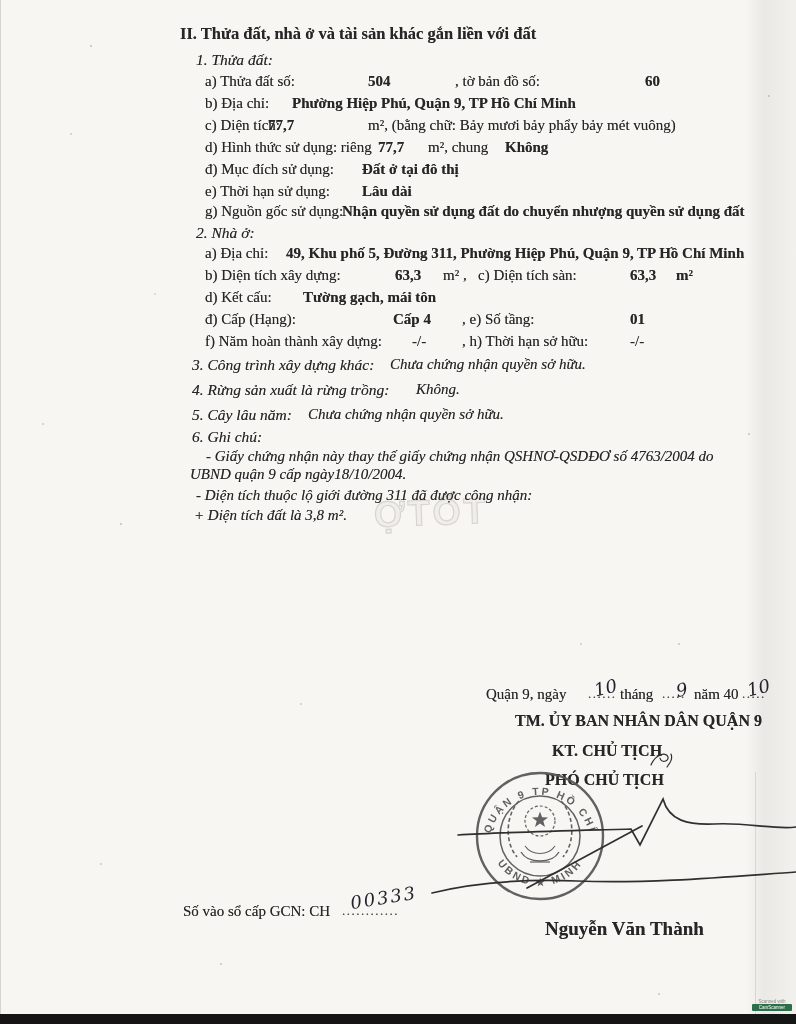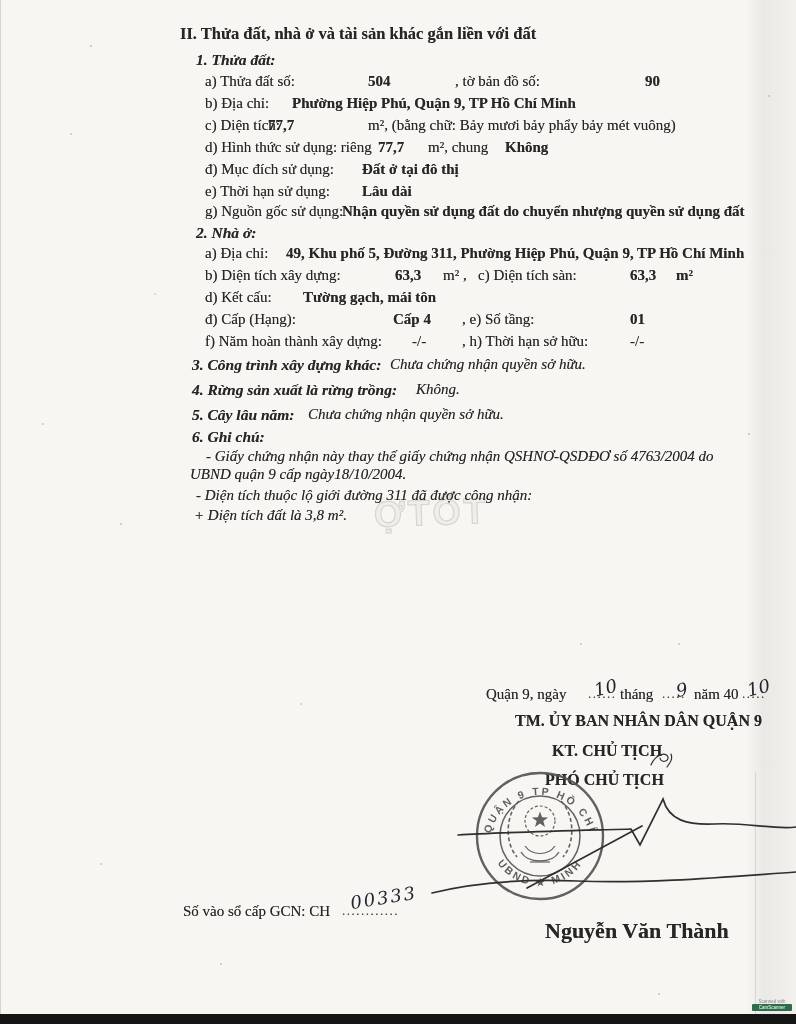--- a/index.html
+++ b/index.html
@@ -4,21 +4,21 @@
 <style>
   html,body{margin:0;padding:0;background:#d9d9d9;}
   .page{position:relative;width:796px;height:1024px;background:#f7f6f3;overflow:hidden;
         font-family:"Liberation Serif","DejaVu Serif",serif;}
   .ln{position:absolute;left:0;top:0;width:100%;height:20px;}
   .t{position:absolute;top:0;white-space:nowrap;font-size:15px;color:#262626;
      text-shadow:0 0 .4px rgba(40,40,40,.55);}
   .b{font-weight:700;}
   .i{font-style:italic;}
   .h{font-size:16.5px;}
-  .sec{font-size:15.5px;font-weight:700;font-style:italic;}
+  .sec{font-size:15.5px;font-weight:400;font-style:italic;}
   .hand{font-family:"DejaVu Serif",serif;font-style:italic;color:#23232d;
         text-shadow:none;font-size:18px;}
   .dots{letter-spacing:1.5px;color:#4c4c4c;font-size:13px;}
   .sig{font-weight:700;font-size:16px;}
   .overlay{position:absolute;left:0;top:0;pointer-events:none;}
   .stamp{filter:blur(.4px);opacity:.92;}
   .watermark{position:absolute;left:374px;top:492px;transform:rotate(-2deg);
      font-family:"Liberation Sans",sans-serif;font-weight:700;font-size:36px;
      letter-spacing:3px;color:#f0eeea;-webkit-text-stroke:1.2px #d8d5d0;}
   .rshade{position:absolute;right:0;top:0;width:50px;height:1014px;
@@ -52,21 +52,21 @@
     <span class="t b h" style="left:180px">II. Thửa đất, nhà ở và tài sản khác gắn liền với đất</span>
   </div>
 
   <div class="ln" style="top:51px">
     <span class="t sec" style="left:196px">1. Thửa đất:</span>
   </div>
   <div class="ln" style="top:73px">
     <span class="t" style="left:205px">a) Thửa đất số:</span>
     <span class="t b" style="left:368px">504</span>
     <span class="t" style="left:455px">, tờ bản đồ số:</span>
-    <span class="t b" style="left:645px">90</span>
+    <span class="t b" style="left:645px">60</span>
   </div>
   <div class="ln" style="top:95px">
     <span class="t" style="left:205px">b) Địa chỉ:</span>
     <span class="t b" style="left:292px">Phường Hiệp Phú, Quận 9, TP Hồ Chí Minh</span>
   </div>
   <div class="ln" style="top:117px">
     <span class="t" style="left:205px">c) Diện tích:</span>
     <span class="t b" style="left:268px">77,7</span>
     <span class="t" style="left:368px">m², (bằng chữ: Bảy mươi bảy phẩy bảy mét vuông)</span>
   </div>
@@ -163,21 +163,21 @@
   <div class="ln" style="top:712px">
     <span class="t sig" style="left:515px">TM. ỦY BAN NHÂN DÂN QUẬN 9</span>
   </div>
   <div class="ln" style="top:742px">
     <span class="t sig" style="left:552px">KT. CHỦ TỊCH</span>
   </div>
   <div class="ln" style="top:771px">
     <span class="t sig" style="left:545px">PHÓ CHỦ TỊCH</span>
   </div>
   <div class="ln" style="top:918px">
-    <span class="t sig" style="left:545px;font-size:22px">Nguyễn Văn Thành</span>
+    <span class="t sig" style="left:545px;font-size:19px">Nguyễn Văn Thành</span>
   </div>
 
   <div class="ln" style="top:903px">
     <span class="t" style="left:183px">Số vào sổ cấp GCN: CH</span>
     <span class="t dots" style="left:342px">............</span>
     <span class="t hand" style="left:350px;top:-16px;transform:rotate(-9deg);letter-spacing:2px">00333</span>
   </div>
 
   <svg class="overlay" width="796" height="1024" viewBox="0 0 796 1024">
     <g class="stamp" fill="none" stroke="#555" font-family="Liberation Sans, sans-serif">

